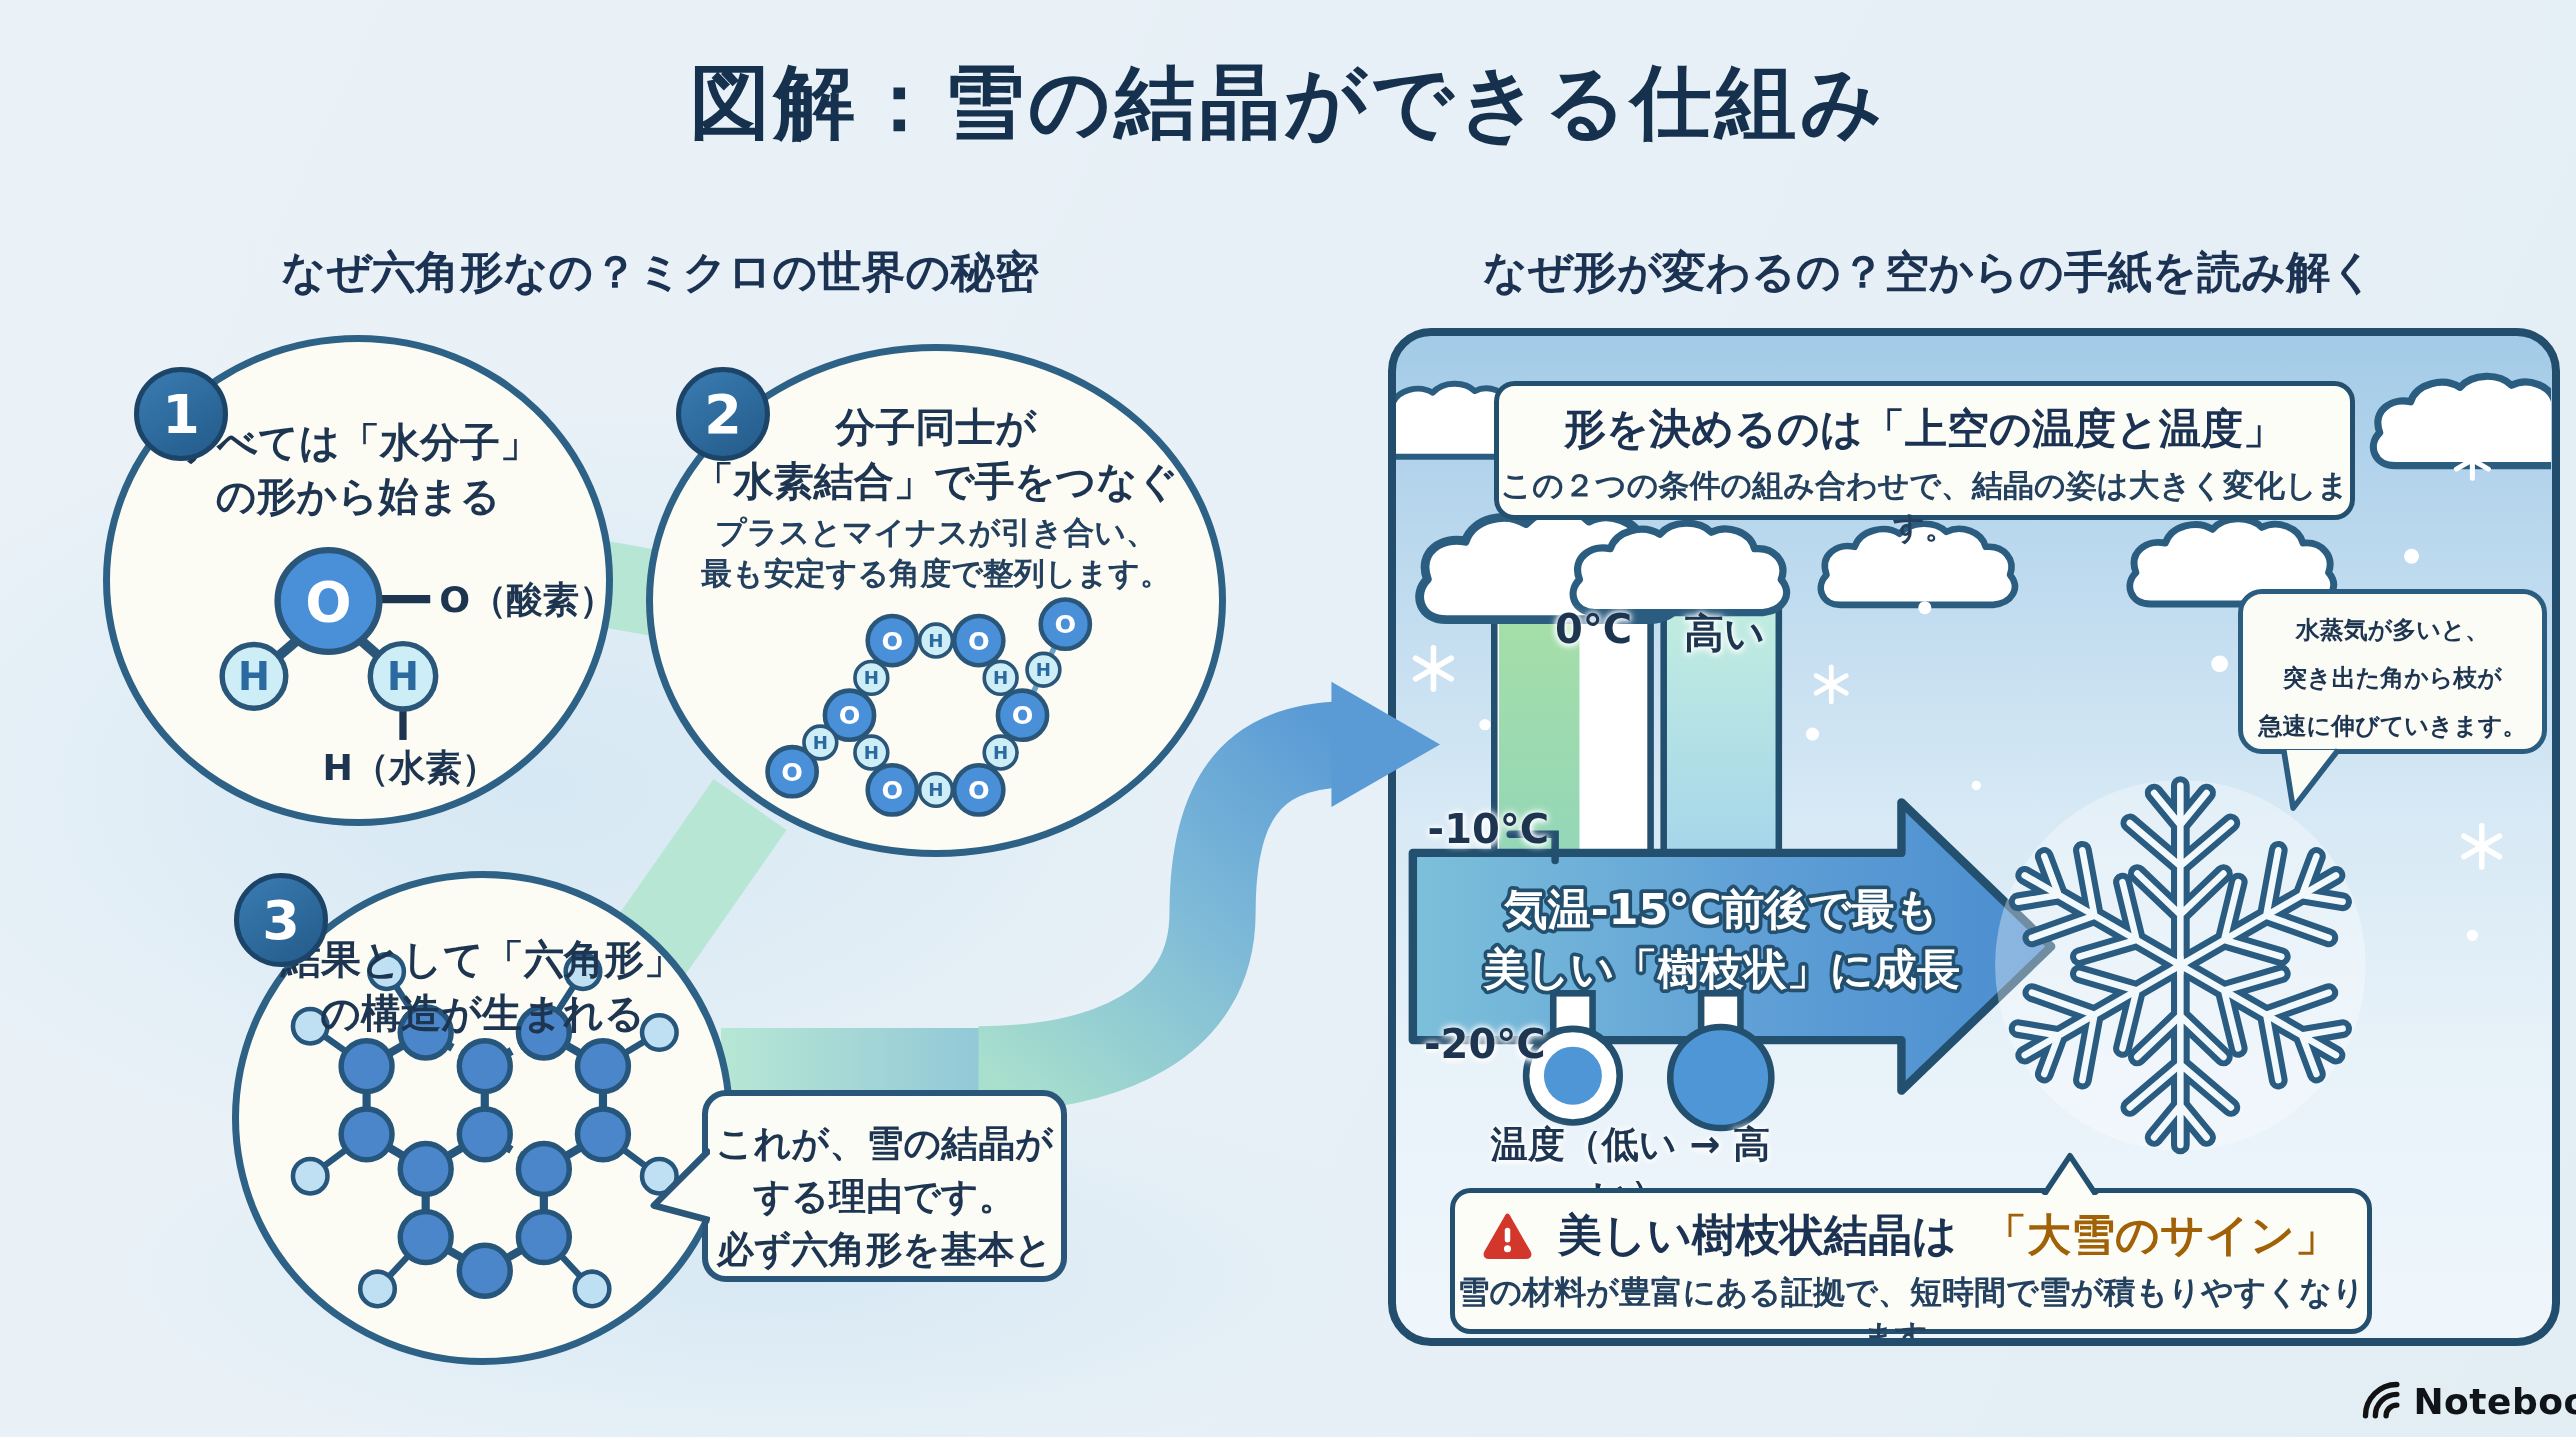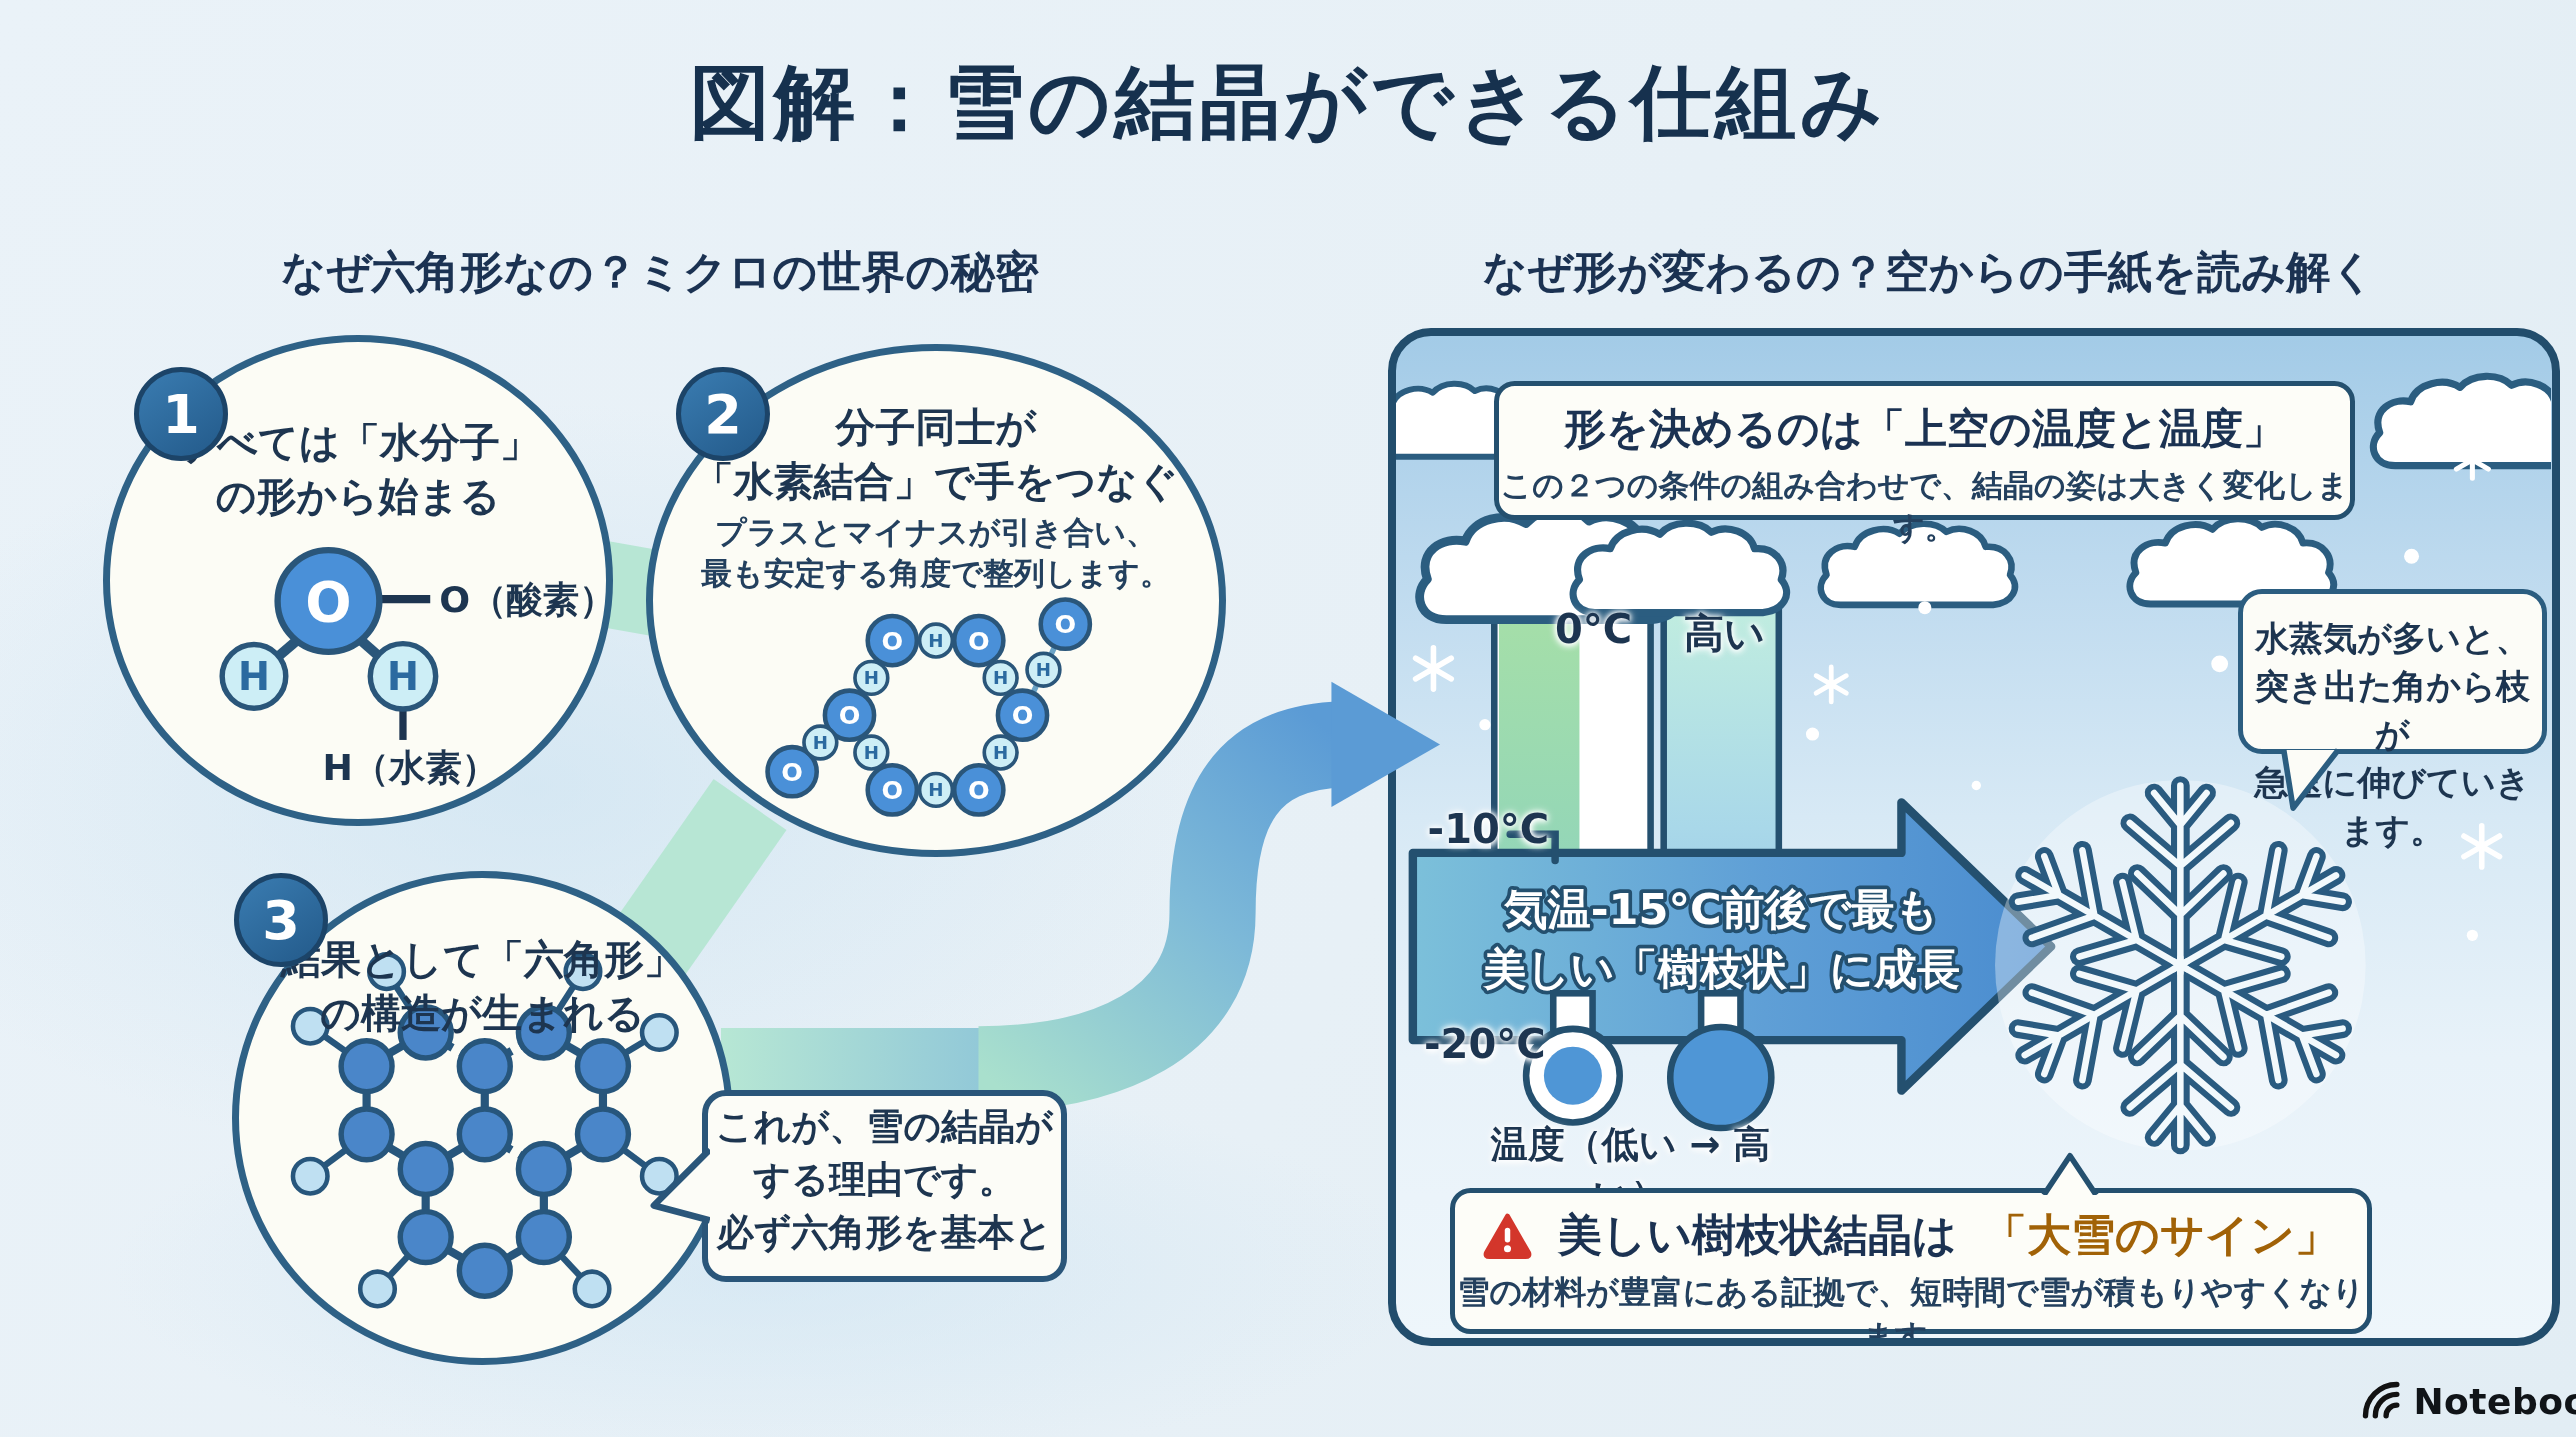--- a/index.html
+++ b/index.html
@@ -59,21 +59,21 @@
   .badge.n1 { left:134px; top:367px; }
   .badge.n2 { left:676px; top:367px; }
   .badge.n3 { left:234px; top:873px; }
 
   
   .bubble {
     position:absolute; background:#fcfcf7; border:6.6px solid #2a567a; border-radius:24px;
     text-align:center; font-weight:800; color:#1d3550; z-index:4;
   }
   .bubble.left-b { left:702px; top:1090px; width:365px; height:192px;
-                   font-size:37px; line-height:53px; padding-top:4px; }
+                   font-size:37px; line-height:53px; padding-top:24px;font-family:Liberation Mono, monospace; }
   .tail { position:absolute; z-index:5; }
 
   
   .panel {
     position:absolute; left:1388px; top:328px; width:1172px; height:1018px;
     border:8.4px solid #224d6c; border-radius:43px; overflow:hidden; z-index:2;
     background:linear-gradient(180deg,#a3cbe7 0%, #bcd9ee 22%, #d7e9f5 48%, #e8f2f9 72%, #eef6fb 100%);
   }
   .panel-art { position:absolute; left:0; top:0; width:1155px; height:1002px; }
 
@@ -87,21 +87,21 @@
 
   .plabel { position:absolute; font-weight:800; color:#1d3550; z-index:3;
             text-shadow:0 0 5.6px #fff,0 0 9.4px #fff,0 1.9px 7.5px #fff;padding-left:11px; }
   .plabel.temp0   { left:148px; top:270px; font-size:40px; }
   .plabel.humhigh { left:277px; top:270px; font-size:40px; }
   .plabel.temp10  { left:20.6px;  top:470px; font-size:40px; }
   .plabel.temp20  { left:17px;  top:685px; font-size:40px; }
   .plabel.axis    { left:51px;  top:784px; width:356px; text-align:center; font-size:37px; }
 
   .bubble.vapor { left:842px; top:253px; width:309px; height:165px;
-                  border-width:5.6px; border-color:#2b5d80; font-size:34px; line-height:48px; padding-top:20px; }
+                  border-width:5.6px; border-color:#2b5d80; font-size:24px; line-height:48px; padding-top:12px; }
 
   .warning {
     position:absolute; left:54px; top:852px; width:922px; height:146px;
     background:#fdfdf8; border:5.6px solid #24506f; border-radius:20.6px; z-index:4;
     text-align:center;
   }
   .warning .row { display:flex; align-items:center; justify-content:center; gap:26px; margin-top:13px; }
   .warning .main { font-size:44px; font-weight:800; color:#1b3252; }
   .warning .red  { font-size:44px; font-weight:800; color:#a16207; }
   .warning .desc { font-size:32px; font-weight:700; color:#23405e; margin-top:5.6px; }

